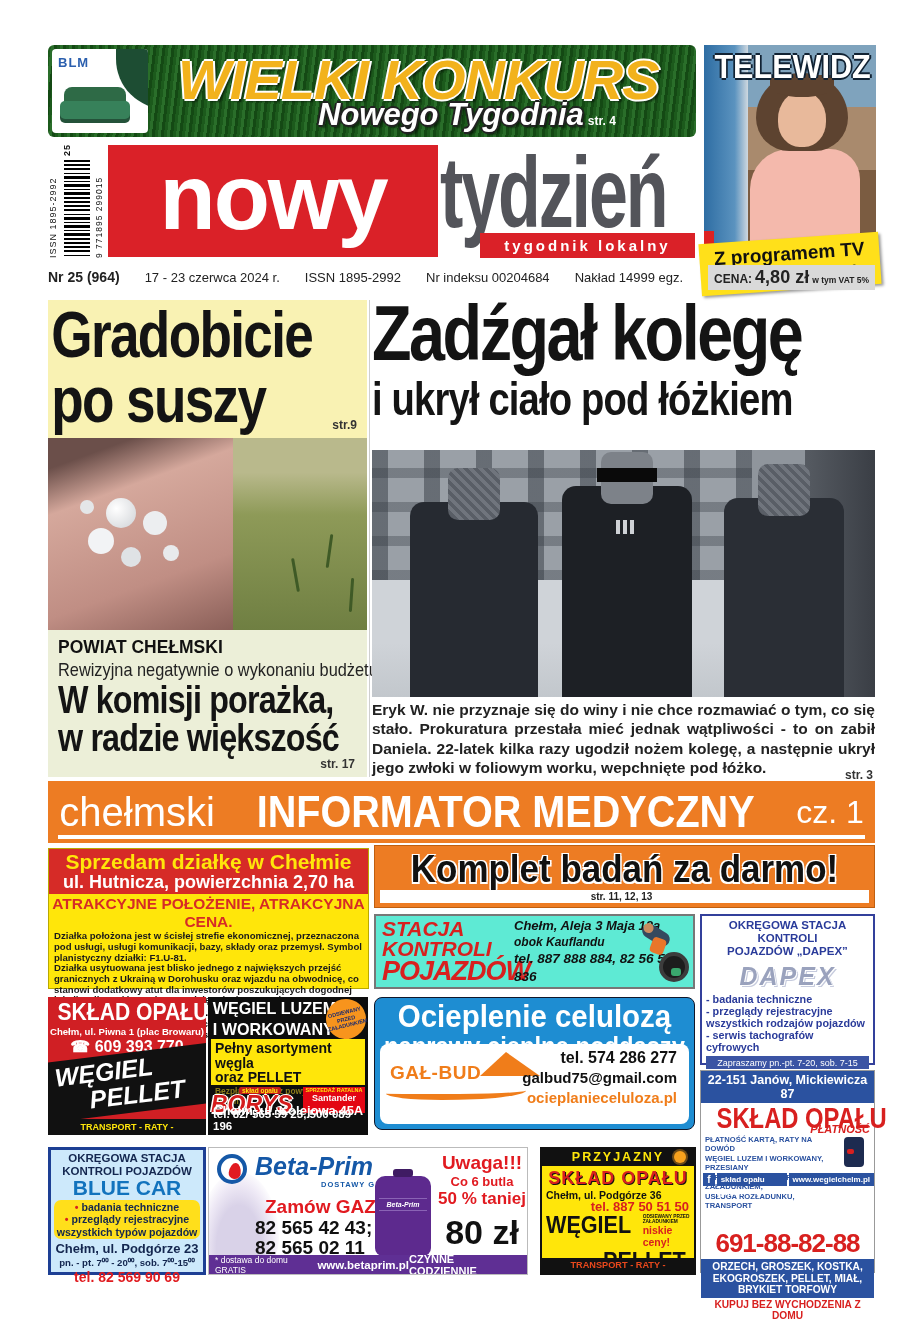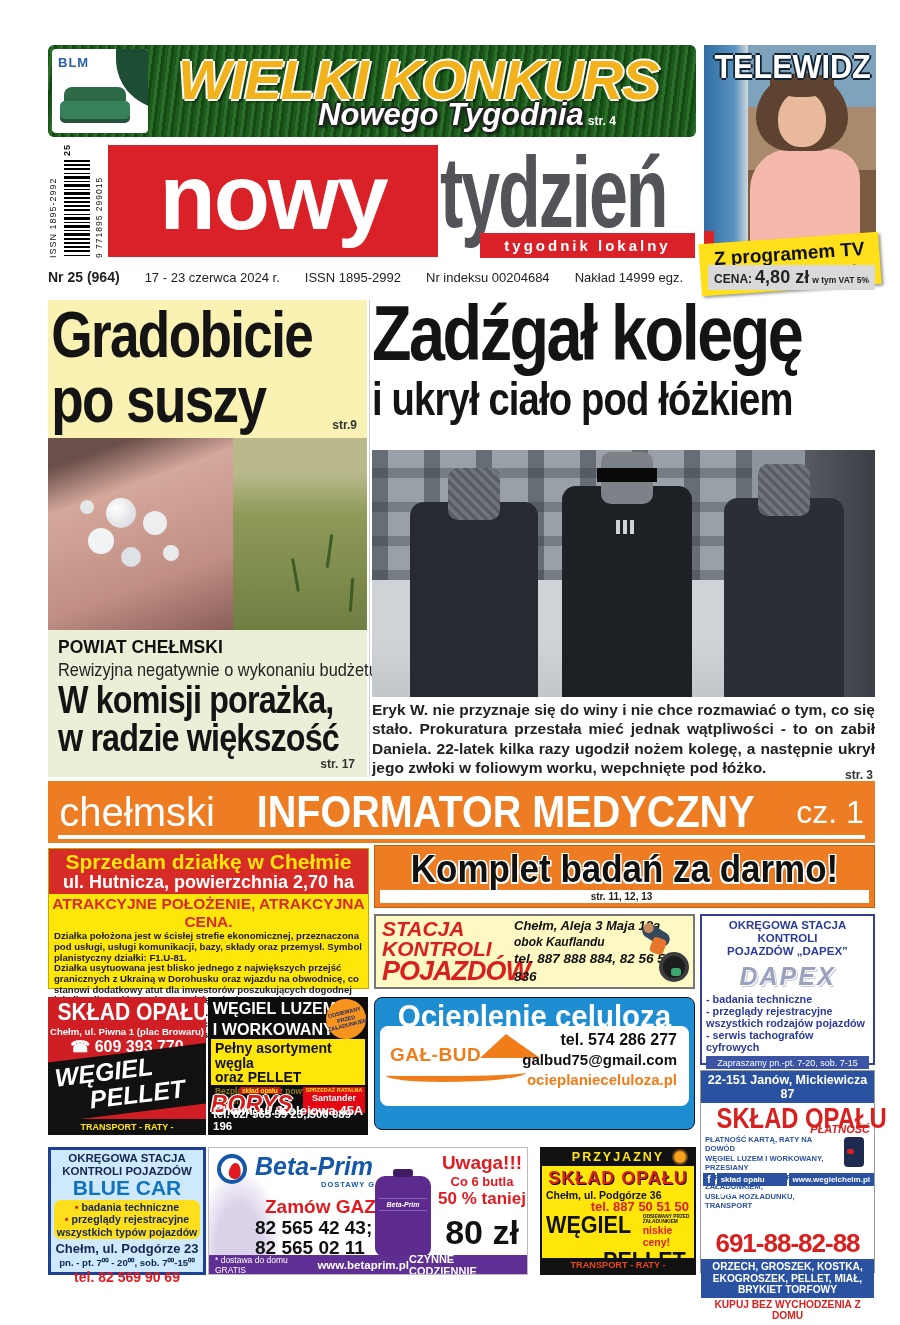--- a/index.html
+++ b/index.html
@@ -121,21 +121,21 @@
   .dz-contact { font-size:10.5px; font-weight:800; text-align:center; }
   .dz-foot { font-size:9.8px; font-weight:bold; text-align:center; padding:0 8px; }
 
   
   .ad-badania { left:374px; top:845px; width:501px; height:63px; background:#ed7c23; border:1px solid #c05f10; }
   .bd-title { text-align:center; font-size:38px; font-weight:800; color:#111; margin-top:2px;
     text-shadow:-1.5px -1.5px 0 #fff,1.5px -1.5px 0 #fff,-1.5px 1.5px 0 #fff,1.5px 1.5px 0 #fff; transform:scaleX(.92); transform-origin:50% 50%; white-space:nowrap; }
   .bd-strip { position:absolute; left:5px; right:5px; bottom:4px; height:13px; background:#fff; font-size:10px; font-weight:bold; color:#222; text-align:center; padding-right:6px; line-height:13px; }
 
   
-  .ad-stacja { left:374px; top:914px; width:321px; height:75px; background:#fef9c3; border:2px solid #777; display:flex; align-items:center; }
+  .ad-stacja { left:374px; top:914px; width:321px; height:75px; background:#5eead4; border:2px solid #777; display:flex; align-items:center; }
   .st-left { width:138px; padding-left:6px; font-style:italic; font-weight:800; color:#d8201f; line-height:.95; }
   .st-l1 { font-size:21px; } .st-l2 { font-size:27px; letter-spacing:-1px; }
   .st-right { font-style:italic; font-weight:bold; color:#111; line-height:1.3; }
   .st-a1 { font-size:13px; } .st-a2 { font-size:12px; } .st-a3 { font-size:13.5px; }
   .st-icon { position:absolute; right:2px; top:8px; width:52px; height:60px; }
   .st-tire { position:absolute; right:2px; bottom:2px; width:30px; height:30px; border-radius:50%; background:#1d1d1d; border:4px solid #3c3c3c; }
   .st-smudge { position:absolute; right:10px; bottom:8px; width:10px; height:8px; background:#3aa76d; border-radius:3px; }
   .st-man { position:absolute; left:2px; top:4px; width:30px; height:14px; background:#34495e; border-radius:7px; transform:rotate(32deg); }
   .st-vest { position:absolute; left:12px; top:14px; width:14px; height:16px; background:#e8762a; border-radius:4px; transform:rotate(20deg); }
   .st-head2 { position:absolute; left:0; top:0; width:10px; height:10px; background:#c98c5f; border-radius:50%; }
@@ -175,21 +175,21 @@
   .by-sant { position:absolute; right:0; top:0; width:62px; height:26px; background:#e30613; text-align:center; }
   .by-sant-top { font-size:5.5px; font-weight:800; color:#ffe60a; }
   .by-sant-name { font-size:9px; font-weight:800; color:#fff; }
   .by-addr { position:absolute; left:5px; bottom:17px; color:#fff; font-size:13px; font-weight:800;margin-top:15px; }
   .by-tel { position:absolute; left:5px; bottom:3px; color:#fff; font-size:11.5px; font-weight:800; }
 
   
   .ad-galbud { left:374px; top:997px; width:321px; height:133px; background:#1e8dd2; border-radius:8px; border:1px solid #0f172a; }
   .gb-t1 { text-align:center; color:#fff; font-size:31px; font-weight:800; margin-top:1px; transform:scaleX(.95); transform-origin:50% 50%; white-space:nowrap; }
   .gb-t2 { text-align:center; color:#fff; font-size:25px; font-weight:800; line-height:.95; transform:scaleX(.95); transform-origin:50% 50%; white-space:nowrap; }
-  .gb-box { position:absolute; left:5px; right:5px; bottom:23px; height:80px; background:#fff; border-radius:8px; }
+  .gb-box { position:absolute; left:5px; right:5px; bottom:5px; height:80px; background:#fff; border-radius:8px; }
   .gb-logo { position:absolute; left:10px; top:18px; color:#f07d1a; font-size:19px; font-weight:800; letter-spacing:.5px; }
   .gb-roof { position:absolute; left:100px; top:8px; width:0; height:0; border-left:26px solid transparent; border-right:34px solid transparent; border-bottom:24px solid #f07d1a; }
   .gb-swoosh { position:absolute; left:6px; top:40px; width:140px; height:16px; border-bottom:6px solid #f07d1a; border-radius:0 0 60% 40%; }
   .gb-tel { position:absolute; right:12px; top:5px; font-size:16px; font-weight:800; color:#111; }
   .gb-mail { position:absolute; right:12px; top:25px; font-size:15px; font-weight:800; color:#111; }
   .gb-www { position:absolute; right:12px; top:45px; font-size:15px; font-weight:800; color:#f07d1a; }
 
   
   .ad-janow { left:700px; top:1070px; width:175px; height:203px; background:#fff; border:1px solid #999; }
   .jn-head { background:#2b52a0; color:#fff; font-size:12.5px; font-weight:800; text-align:center; padding:2px 0; transform-origin:50% 50%; }

